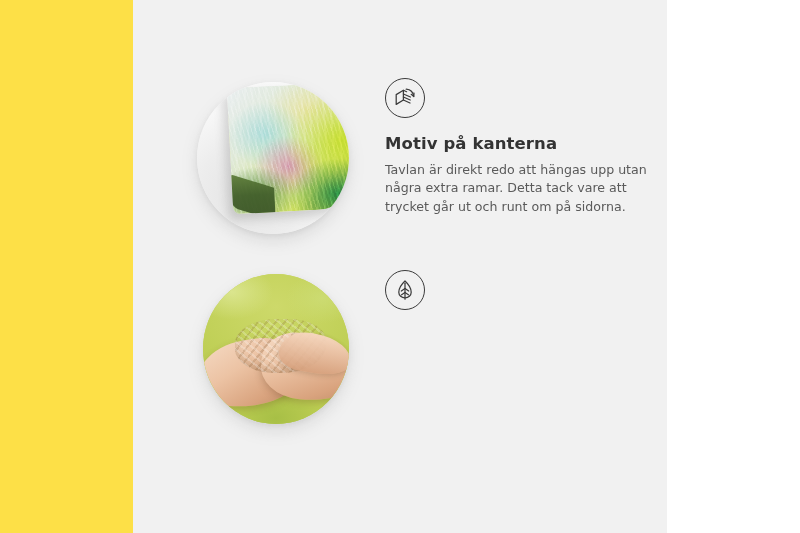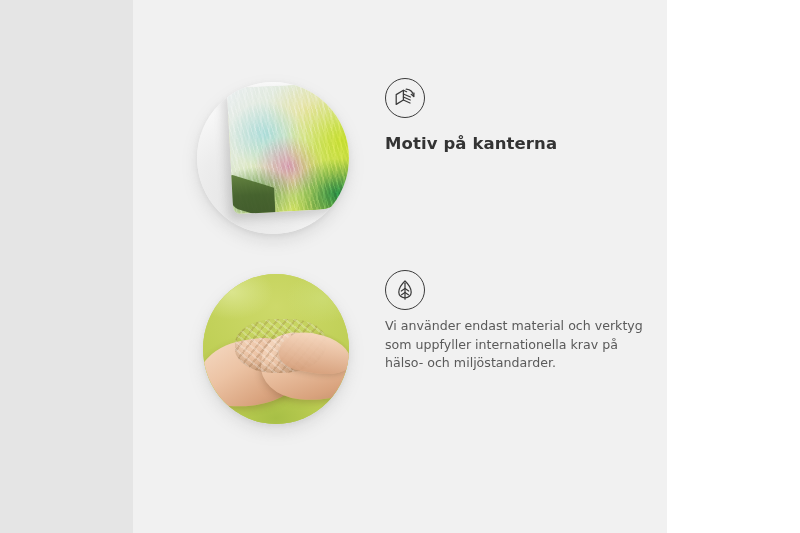--- a/index.html
+++ b/index.html
@@ -2,21 +2,21 @@
 <html><head>
 <meta charset="utf-8">
 <style>
   html,body{margin:0;padding:0;}
   body{
     width:800px;height:533px;
     background:#ffffff;
     font-family:"DejaVu Sans", sans-serif;
     overflow:hidden;
   }
-  #stage{position:relative;width:640px;height:533px;background:#e5e5e5;}
+  #stage{position:relative;width:640px;height:533px;background:#fde047;}
 
   
   .panel{
     position:absolute;left:133px;top:0;width:534px;height:533px;
     background:#f1f1f1;
   }
 
   .feature{position:absolute;left:0;top:0;width:534px;}
   .feature.row1{top:78px;}
   .feature.row2{top:270px;}
@@ -184,20 +184,21 @@
           <path d="M3.2 8.6 L10.4 4.3 L10.4 14.0 L3.2 18.4 Z"></path>
           <path d="M10.4 14.0 L17.0 17.0"></path>
           <path d="M10.4 11.0 L17.2 14.0"></path>
           <path d="M10.4 8.0 L17.4 11.0"></path>
           <path d="M10.4 4.3 L13.6 5.7"></path>
           <path d="M13.2 3.2 C17.6 3.6 20.2 6.4 20.6 10.3"></path>
           <path d="M18.2 8.3 L20.8 10.6 L21.0 7.0"></path>
         </svg>
       </div>
       <h2 class="f-title">Motiv på kanterna</h2>
+      <p class="f-desc">Tavlan är direkt redo att hängas upp utan några extra ramar. Detta tack vare att trycket går ut och runt om på sidorna.</p>
     </div>
   </div>
 
   <div class="feature row2" style="left:133px;">
 
     <div class="media-wrap m2">
       <div class="media">
         <div class="photo-wood">
           <div class="grass-blur"></div>
           <div class="hand hand-l"></div>
@@ -212,17 +213,16 @@
       <div class="icon-badge">
         <svg width="24" height="24" viewBox="0 0 24 24" fill="none" stroke="#3b3b3b" stroke-width="1.25" stroke-linecap="round" stroke-linejoin="round">
           <path d="M12 3.0 C16.3 7.0 18.2 11.0 18.2 14.2 C18.2 17.4 15.4 19.8 12 19.8 C8.6 19.8 5.8 17.4 5.8 14.2 C5.8 11.0 7.7 7.0 12 3.0 Z"></path>
           <path d="M12 5.2 L12 21.2"></path>
           <path d="M12 10.6 L8.3 13.0"></path>
           <path d="M12 10.6 L15.7 13.0"></path>
           <path d="M12 14.6 L8.6 16.8"></path>
           <path d="M12 14.6 L15.4 16.8"></path>
         </svg>
       </div>
-      <p class="f-desc">Vi använder endast material och verktyg som uppfyller internationella krav på hälso- och miljöstandarder.</p>
     </div>
   </div>
 
 </div>
 
 </body></html>

